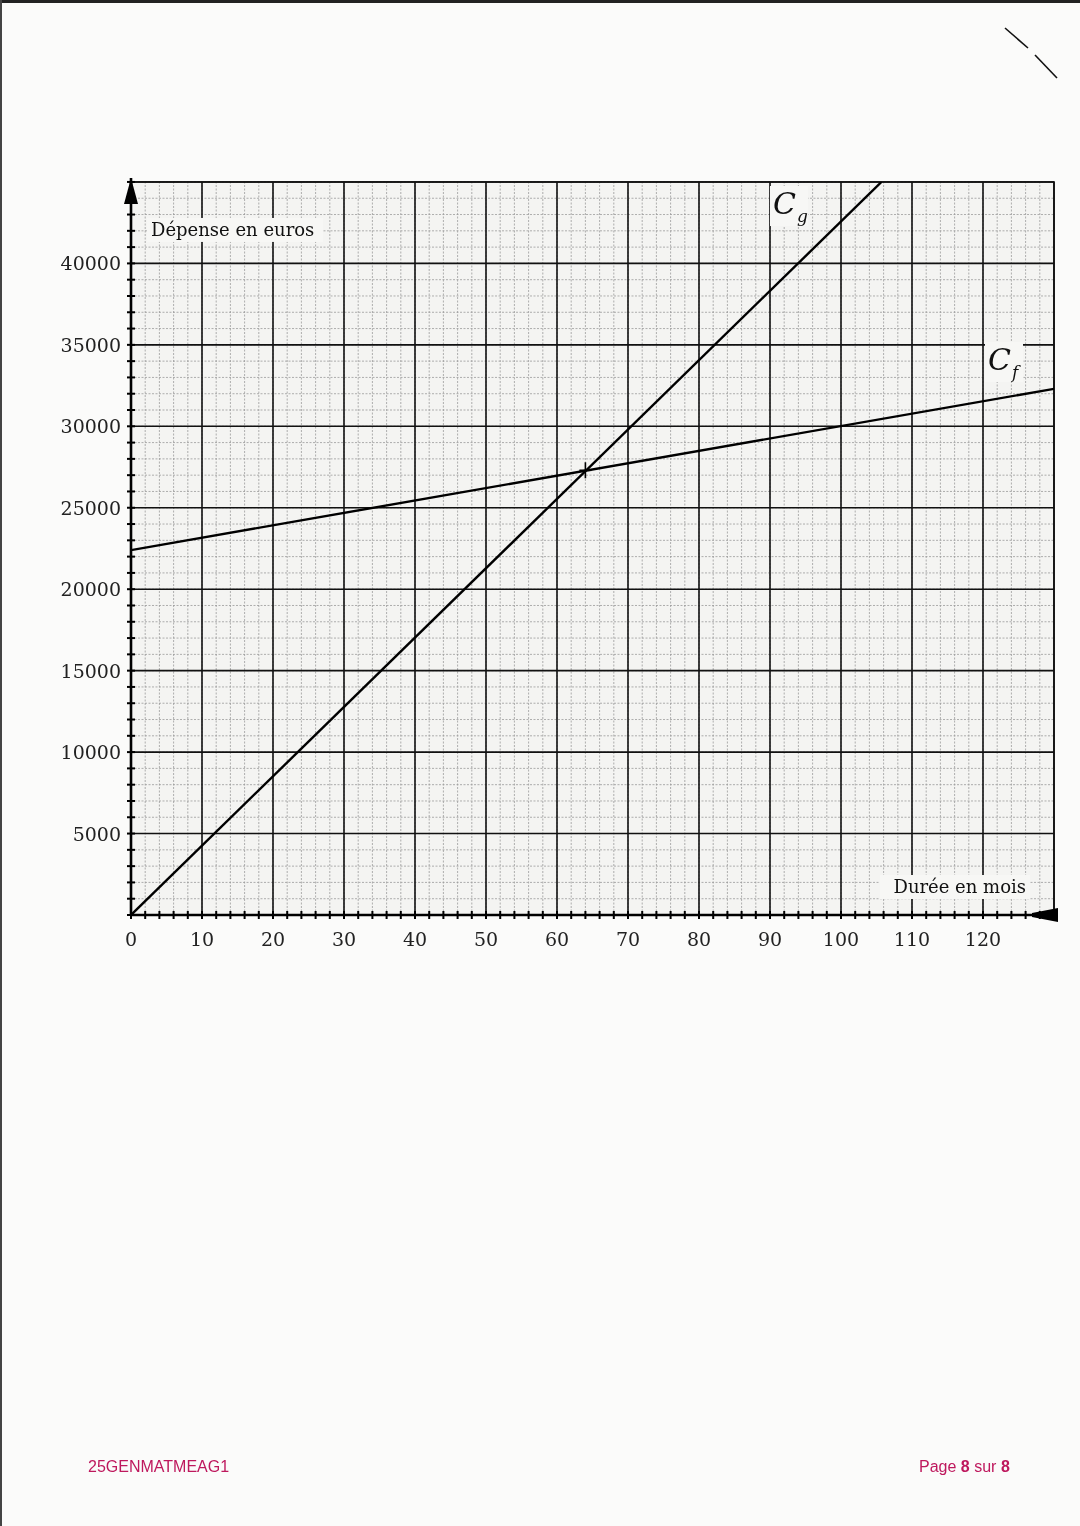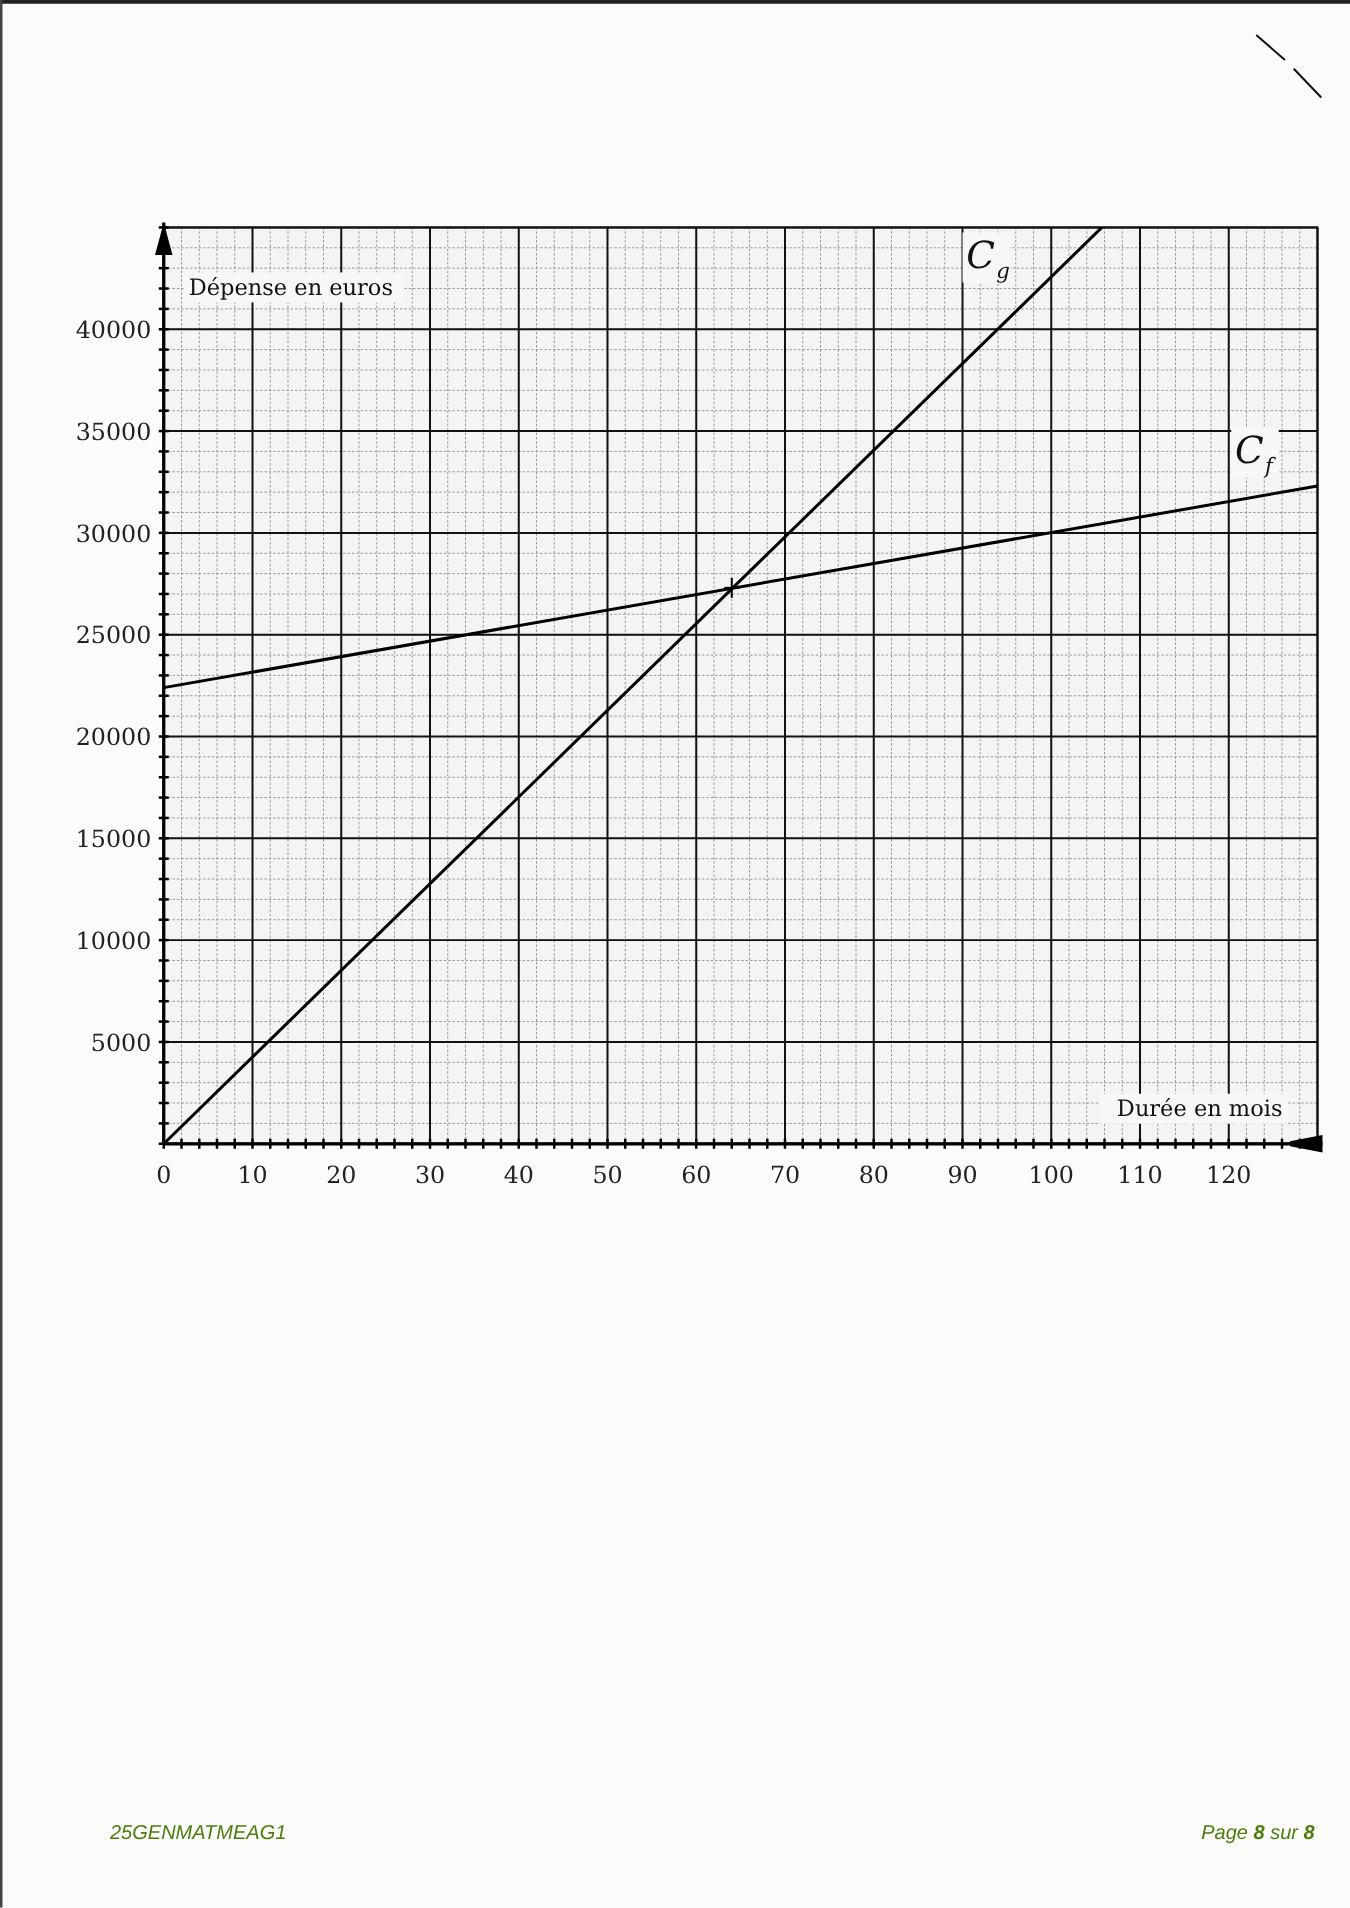--- a/index.html
+++ b/index.html
@@ -8,24 +8,24 @@
     background: #fbfbfa;
     font-family: "DejaVu Serif", serif;
     color: #111;
   }
   .top-edge { position: absolute; left: 0; top: 0; width: 1080px; height: 3px; background: #222; }
   .left-edge { position: absolute; left: 0; top: 0; width: 2px; height: 1526px; background: #444; }
   .scan-mark { position: absolute; left: 0; top: 0; }
   #chart-svg { position: absolute; left: 0; top: 0; }
   .footer-left, .footer-right {
     position: absolute; top: 1458px;
-    font-family: "Liberation Sans", sans-serif; font-size: 16px; color: #4d7c0f; font-style: italic;
+    font-family: "Liberation Sans", sans-serif; font-size: 16px; color: #be185d;
   }
   .footer-left { left: 88px; }
-  .footer-right { left: 961px; }
+  .footer-right { left: 919px; }
   .footer-right b { font-weight: bold; }
 </style>
 </head>
 <body>
 
 <div class="top-edge"></div>
 <div class="left-edge"></div>
 <svg class="scan-mark" width="1080" height="100">
   <line x1="1005" y1="28" x2="1028" y2="48" stroke="#111" stroke-width="1.6"></line>
   <line x1="1035" y1="55" x2="1057" y2="78" stroke="#111" stroke-width="1.6"></line>

